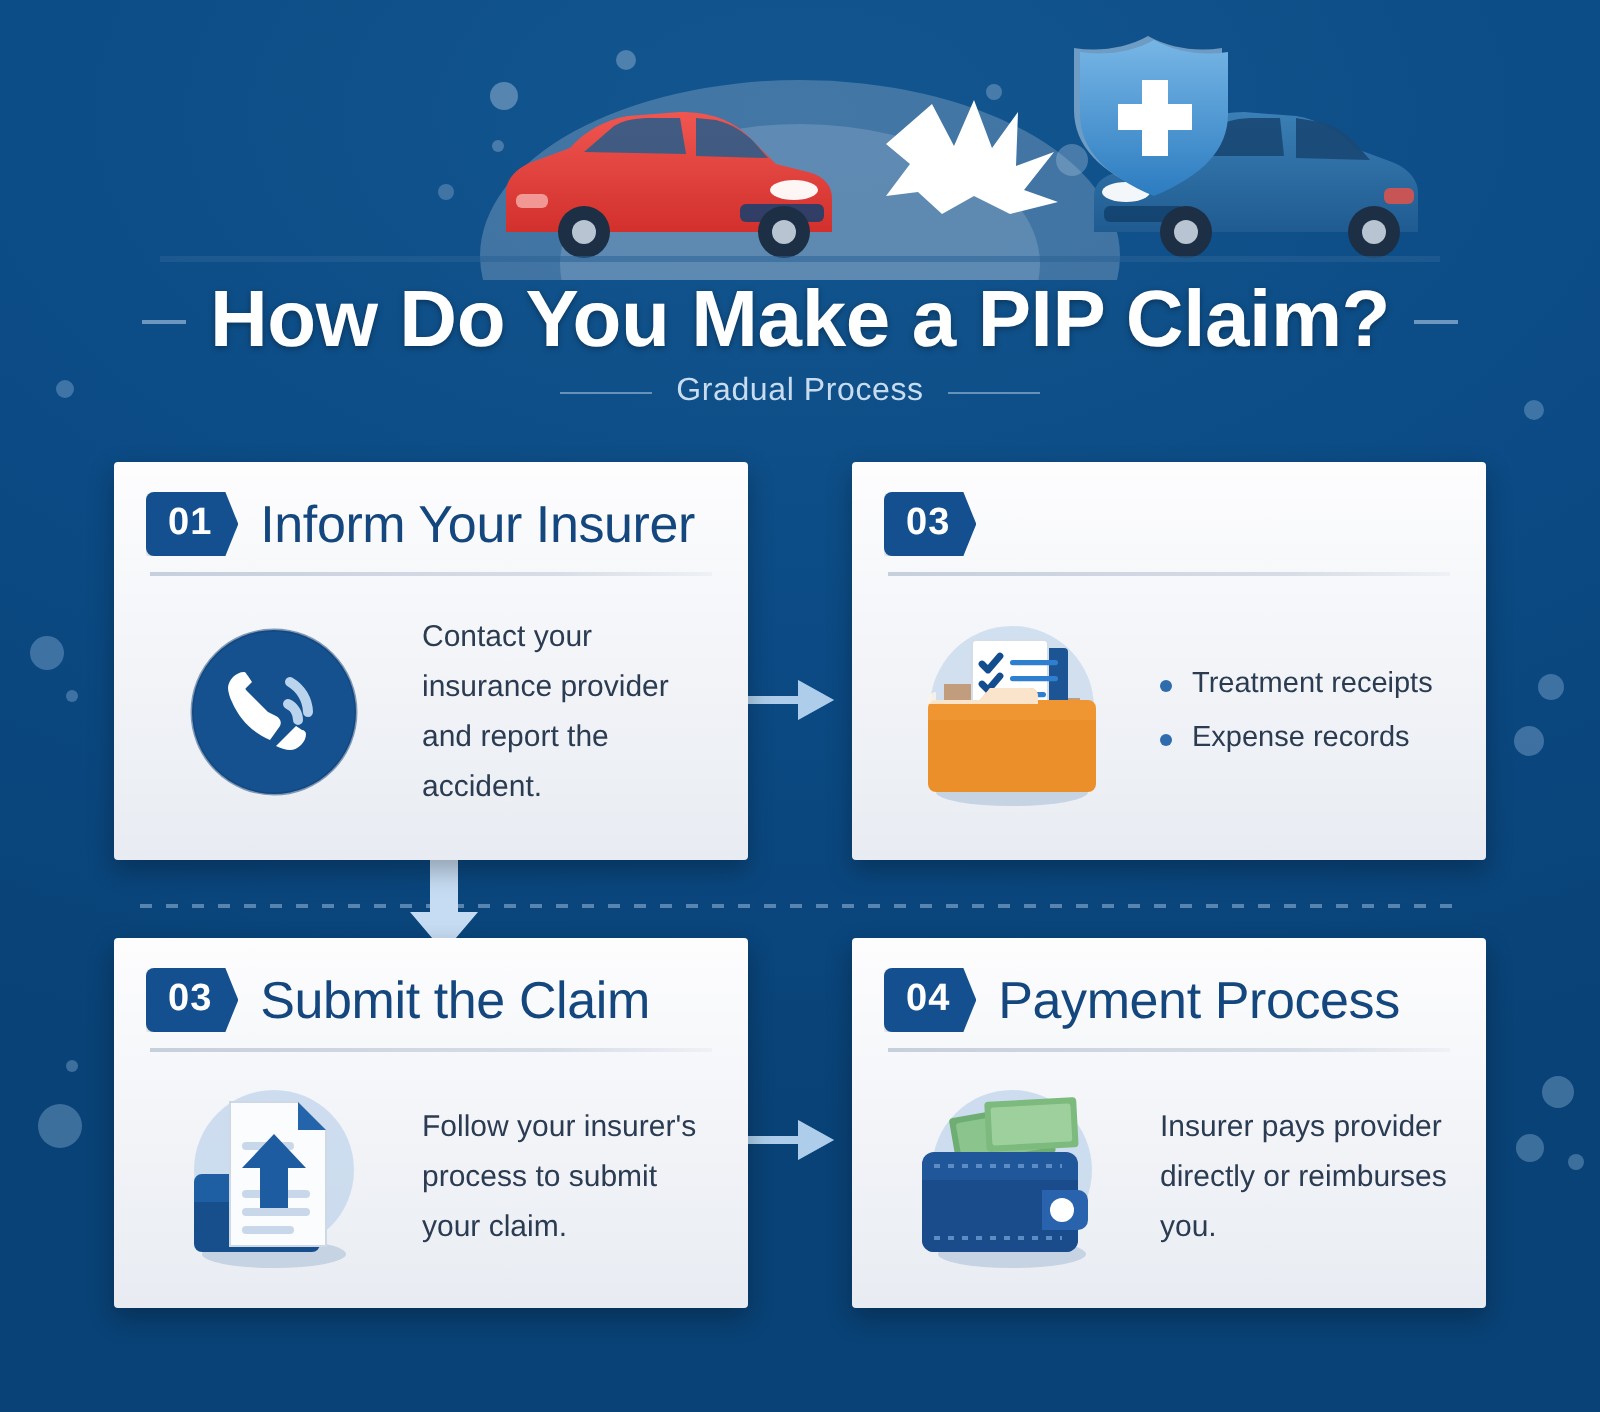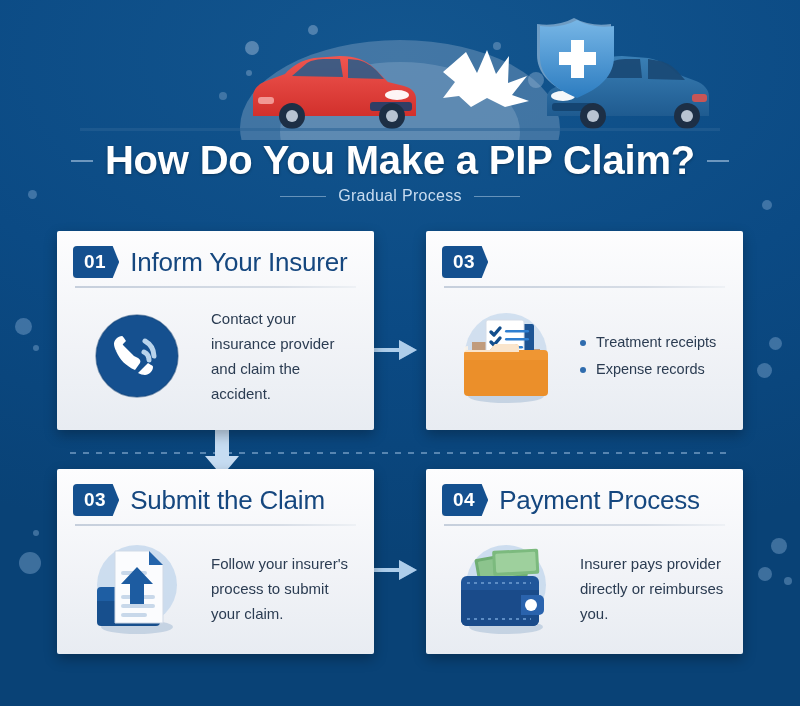--- a/index.html
+++ b/index.html
@@ -359,21 +359,21 @@
               <circle cx="45" cy="45" r="41" fill="#15508f"></circle>
               <circle cx="45" cy="45" r="41" fill="none" stroke="#0f3f73" stroke-width="1.5" opacity=".5"></circle>
               <path d="M30 25 c-4 0 -8 4 -8 8 0 2 1 5 2 7 l10 -10 -2 -3 c-1 -1 -1 -2 -2 -2 z" fill="#ffffff"></path>
               <path d="M25 42 c4 9 10 15 19 19 l5 -7 c1 -2 0 -4 -2 -5 l-4 -2 -11 -11 -2 -4 z" fill="#ffffff" transform="translate(-1,-2)"></path>
               <path d="M46 62 c2 1 5 2 7 2 4 0 8 -4 8 -8 0 -1 -1 -2 -2 -2 l-3 -2 -10 10 z" fill="#ffffff"></path>
               <path d="M24 33 c0 -5 4 -9 9 -9 l-2 -4 c-7 1 -12 6 -12 13 z" fill="#ffffff" opacity="0"></path>
               <path d="M53 30 a18 18 0 0 1 9 15" stroke="#b9d4ec" stroke-width="5" fill="none" stroke-linecap="round"></path>
               <path d="M52 41 a9 9 0 0 1 5 8" stroke="#b9d4ec" stroke-width="5" fill="none" stroke-linecap="round"></path>
             </svg>
           </div>
-          <div class="desc">Contact your insurance provider and claim the accident.</div>
+          <div class="desc">Contact your insurance provider and report the accident.</div>
         </div>
       </div>
 
       <div class="card">
         <div class="card-head">
           <span class="badge">03</span>
         </div>
         <div class="divider"></div>
         <div class="card-body">
           <div class="icon-box">

